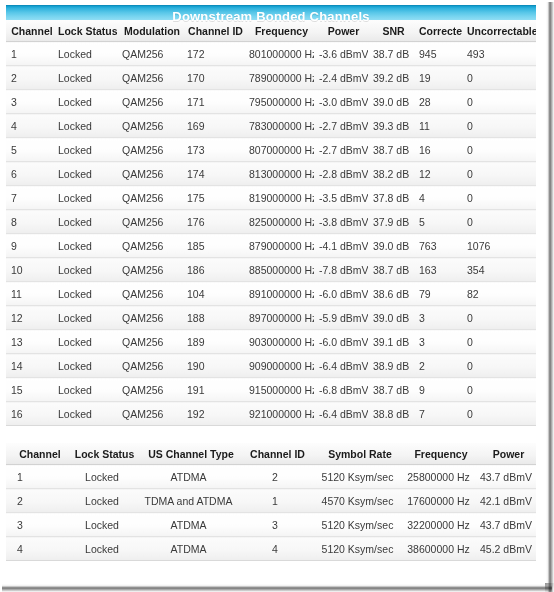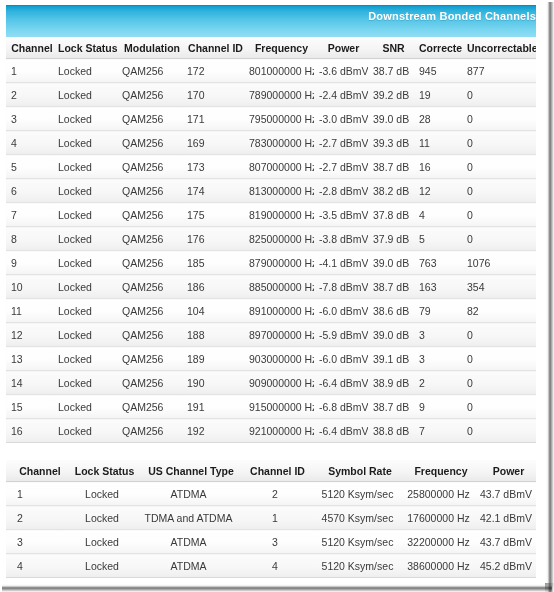--- a/index.html
+++ b/index.html
@@ -61,24 +61,24 @@
     width: 542px;
     height: 580px;
     box-sizing: border-box;
     padding: 5px 6px 0 6px;
     background: #ffffff;
     overflow: hidden;
   }
 
   
   .section-title {
-    height: 32px;
+    height: 15px;
     line-height: 21px;
-    text-align: right;
-    font-size: 11px;
+    text-align: center;
+    font-size: 13px;
     font-weight: bold;
     color: #ffffff;
     letter-spacing: 0.2px;
     background: linear-gradient(to bottom,
                 #0f9ccd 0%,
                 #2eb2dd 16%,
                 #57c6e8 46%,
                 #79d5f0 76%,
                 #8fddf4 100%);
     border-top: 1px solid #0b8cbb;
@@ -188,21 +188,21 @@
       <tbody>
           <tr>
             <td>1</td>
             <td>Locked</td>
             <td>QAM256</td>
             <td>172</td>
             <td>801000000 Hz</td>
             <td>-3.6 dBmV</td>
             <td>38.7 dB</td>
             <td>945</td>
-            <td>877</td>
+            <td>493</td>
           </tr>
           <tr class="alt">
             <td>2</td>
             <td>Locked</td>
             <td>QAM256</td>
             <td>170</td>
             <td>789000000 Hz</td>
             <td>-2.4 dBmV</td>
             <td>39.2 dB</td>
             <td>19</td>

